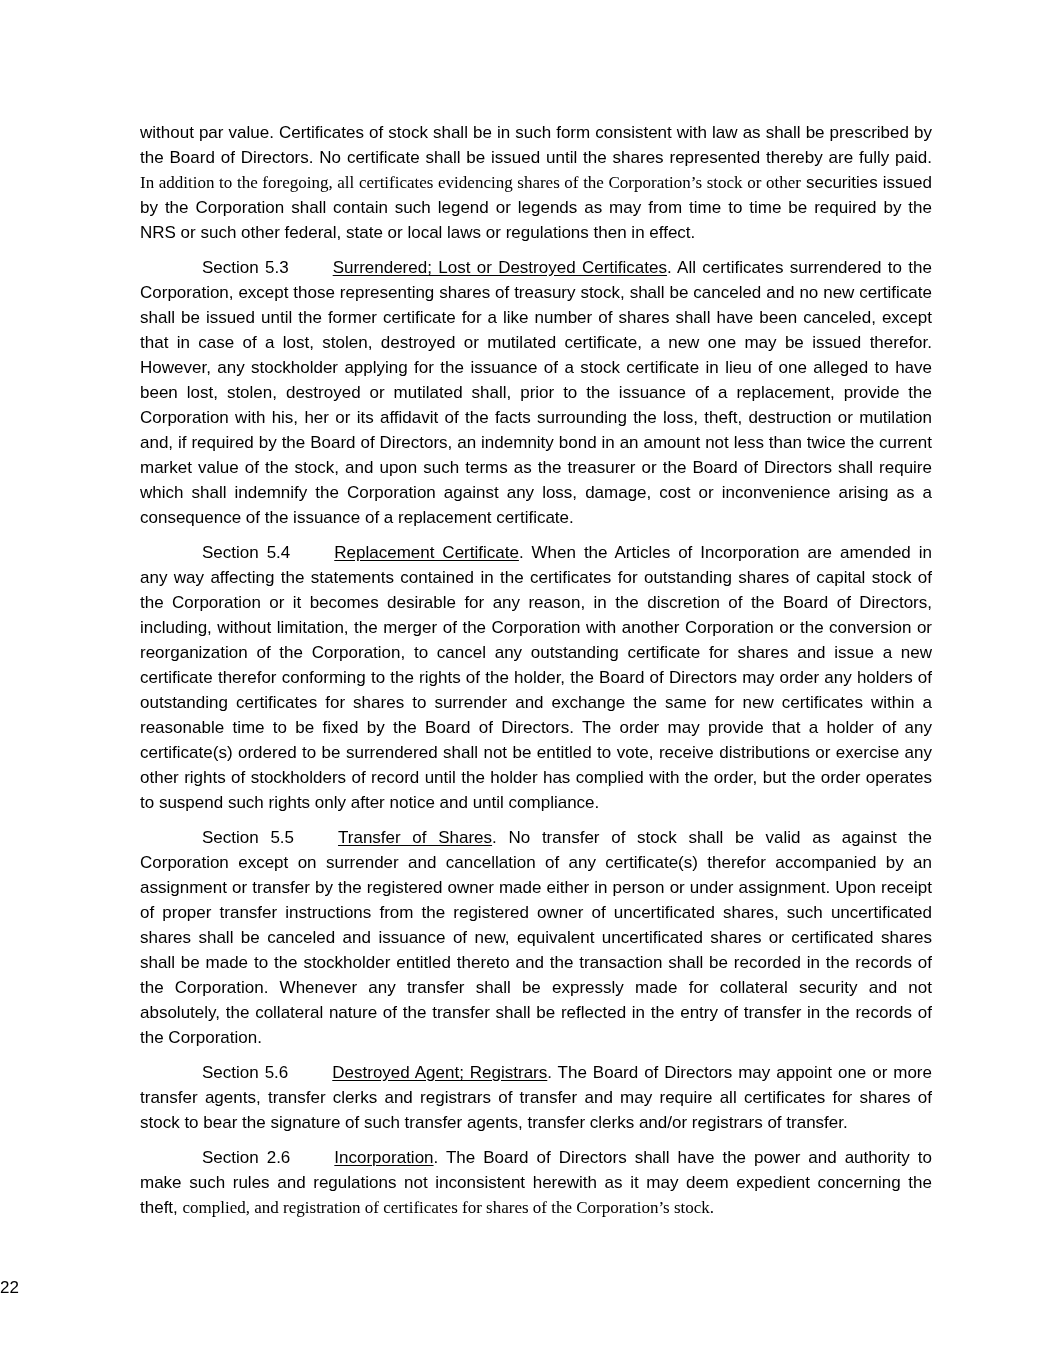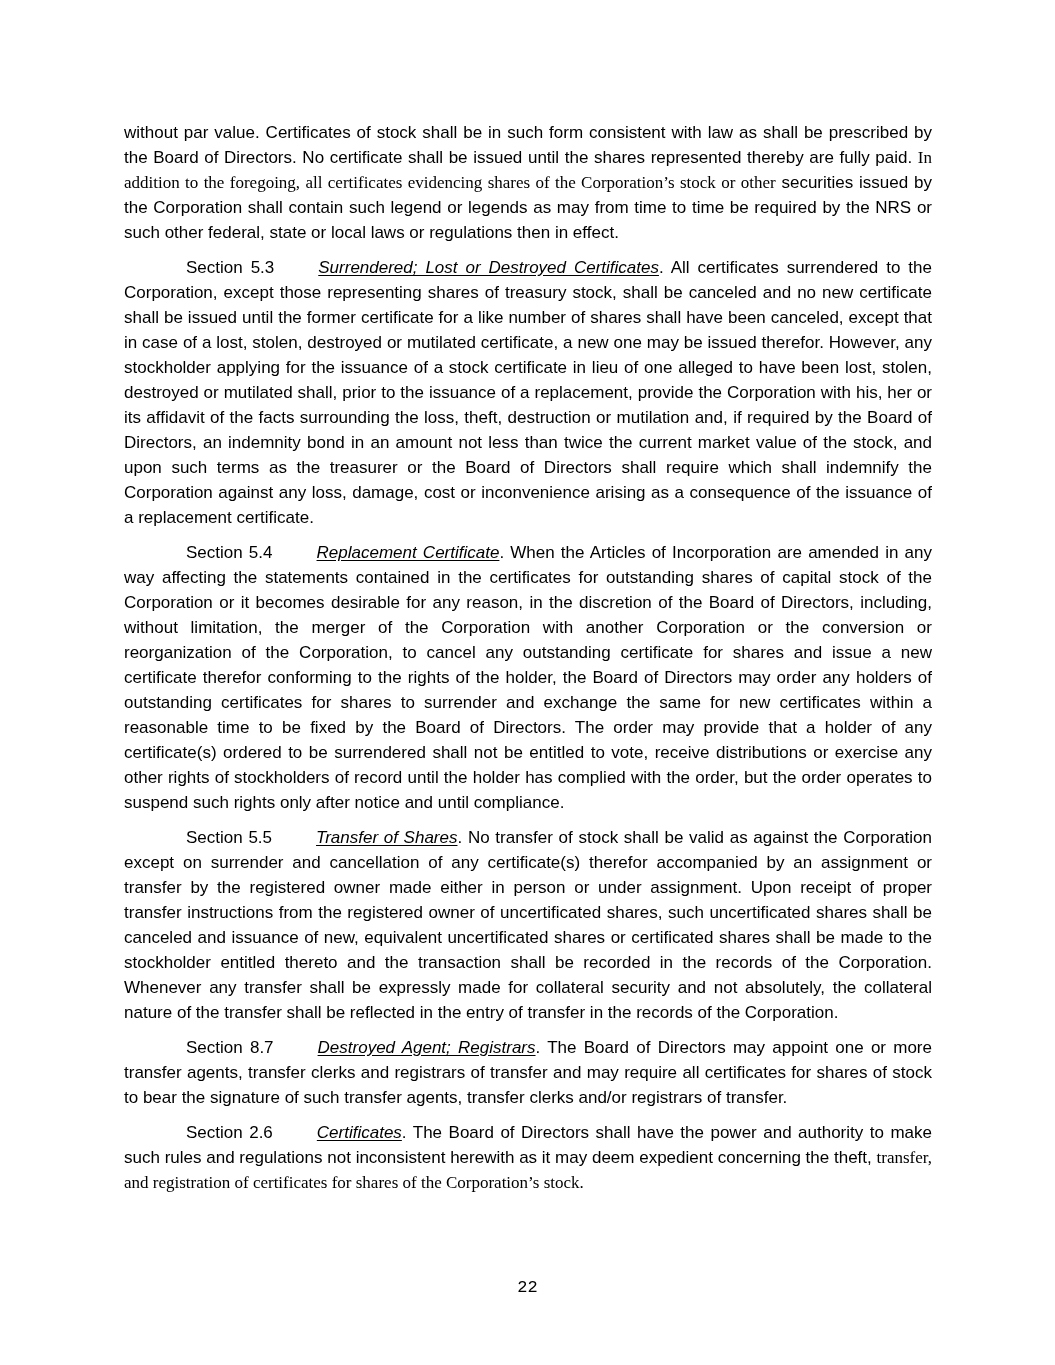--- a/index.html
+++ b/index.html
@@ -11,37 +11,35 @@
     font-family: "Liberation Sans", sans-serif;
     color: #000000;
   }
   .page {
     position: absolute;
     left: 124px;
     top: 120px;
     width: 808px;
   }
   .para {
-    margin: 0 0 10px 0;
+    margin: 0 0 10px 16px;
     font-size: 17px;
     line-height: 25px;
     text-align: justify;
   }
   .indent { display: inline-block; width: 62px; }
   .tab { display: inline-block; width: 44px; }
-  .u { text-decoration: underline; text-underline-offset: 2px; font-style: italic; }
+  .u { text-decoration: underline; text-underline-offset: 2px; }
   .serif { font-family: "Liberation Serif", serif; }
   .page-number {
     position: absolute;
     left: 0;
     top: 1278px;
     width: 100%;
-    text-align: center;
     font-size: 17px;
-    font-family: Liberation Mono, monospace;
   }
 </style>
 </head>
 <body>
 
 <div class="page">
 
   <p class="para">
     <span>without par value.  Certificates of stock shall be in such form consistent with law as shall be prescribed by the Board of Directors.  No certificate shall be issued until the shares represented thereby are fully paid.</span>
     <span class="serif">In addition to the foregoing, all certificates evidencing shares of the Corporation’s stock or other</span>
@@ -54,23 +52,23 @@
 
   <p class="para">
     <span class="indent"></span><span>Section 5.4</span><span class="tab"></span><span class="u">Replacement Certificate</span><span>.  When the Articles of Incorporation are amended in any way affecting the statements contained in the certificates for outstanding shares of capital stock of the Corporation or it becomes desirable for any reason, in the discretion of the Board of Directors, including, without limitation, the merger of the Corporation with another Corporation or the conversion or reorganization of the Corporation, to cancel any outstanding certificate for shares and issue a new certificate therefor conforming to the rights of the holder, the Board of Directors may order any holders of outstanding certificates for shares to surrender and exchange the same for new certificates within a reasonable time to be fixed by the Board of Directors.  The order may provide that a holder of any certificate(s) ordered to be surrendered shall not be entitled to vote, receive distributions or exercise any other rights of stockholders of record until the holder has complied with the order, but the order operates to suspend such rights only after notice and until compliance.</span>
   </p>
 
   <p class="para">
     <span class="indent"></span><span>Section 5.5</span><span class="tab"></span><span class="u">Transfer of Shares</span><span>.  No transfer of stock shall be valid as against the Corporation except on surrender and cancellation of any certificate(s) therefor accompanied by an assignment or transfer by the registered owner made either in person or under assignment.  Upon receipt of proper transfer instructions from the registered owner of uncertificated shares, such uncertificated shares shall be canceled and issuance of new, equivalent uncertificated shares or certificated shares shall be made to the stockholder entitled thereto and the transaction shall be recorded in the records of the Corporation.  Whenever any transfer shall be expressly made for collateral security and not absolutely, the collateral nature of the transfer shall be reflected in the entry of transfer in the records of the Corporation.</span>
   </p>
 
   <p class="para">
-    <span class="indent"></span><span>Section 8.7</span><span class="tab"></span><span class="u">Destroyed Agent; Registrars</span><span>.  The Board of Directors may appoint one or more transfer agents, transfer clerks and registrars of transfer and may require all certificates for shares of stock to bear the signature of such transfer agents, transfer clerks and/or registrars of transfer.</span>
+    <span class="indent"></span><span>Section 5.6</span><span class="tab"></span><span class="u">Destroyed Agent; Registrars</span><span>.  The Board of Directors may appoint one or more transfer agents, transfer clerks and registrars of transfer and may require all certificates for shares of stock to bear the signature of such transfer agents, transfer clerks and/or registrars of transfer.</span>
   </p>
 
   <p class="para">
-    <span class="indent"></span><span>Section 2.6</span><span class="tab"></span><span class="u">Certificates</span><span>.  The Board of Directors shall have the power and authority to make such rules and regulations not inconsistent herewith as it may deem expedient concerning the theft,</span>
-    <span class="serif">transfer, and registration of certificates for shares of the Corporation’s stock.</span>
+    <span class="indent"></span><span>Section 2.6</span><span class="tab"></span><span class="u">Incorporation</span><span>.  The Board of Directors shall have the power and authority to make such rules and regulations not inconsistent herewith as it may deem expedient concerning the theft,</span>
+    <span class="serif">complied, and registration of certificates for shares of the Corporation’s stock.</span>
   </p>
 
 </div>
 
 <div class="page-number">22</div>
 
 </body></html>

